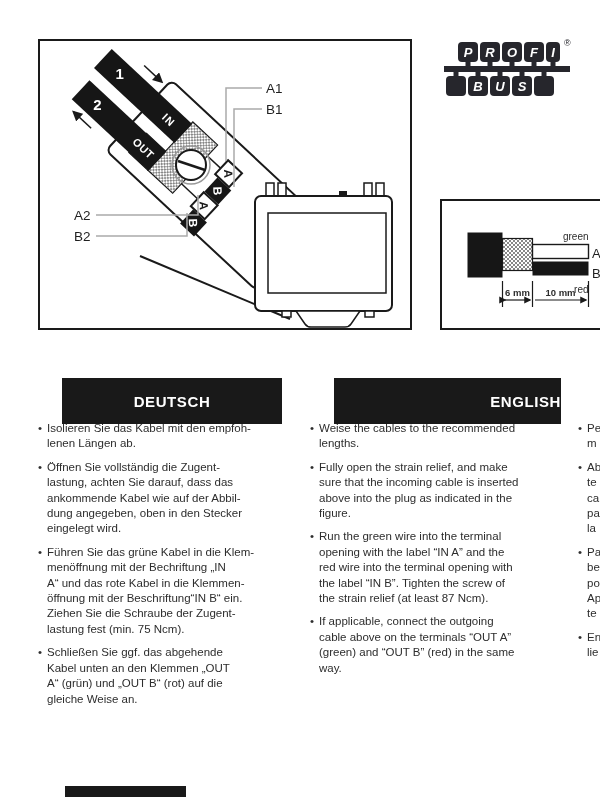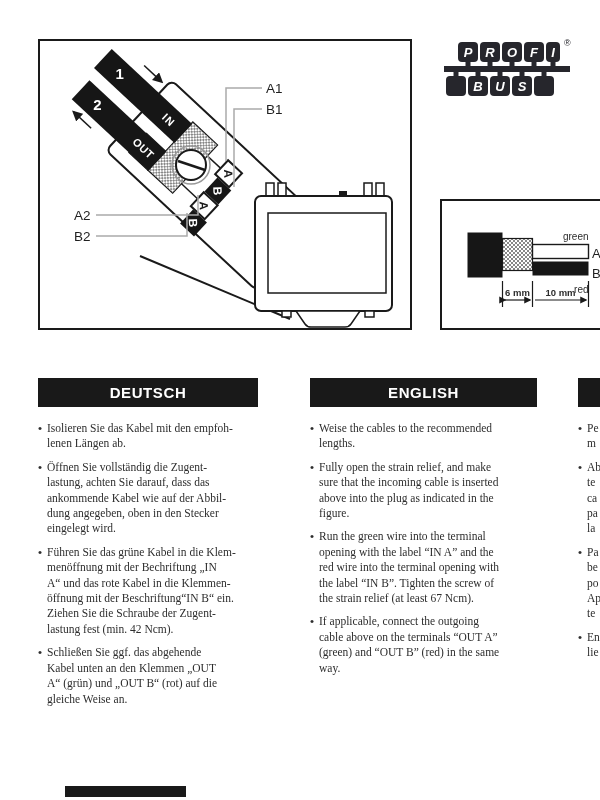--- a/index.html
+++ b/index.html
@@ -3,34 +3,34 @@
 <meta charset="utf-8">
 <style>
   html,body{margin:0;padding:0;background:#fff;}
   #page{position:relative;width:600px;height:800px;background:#ffffff;overflow:hidden;
         font-family:"Liberation Sans",sans-serif;color:#2d2d2d;}
   .dbox{position:absolute;border:2px solid #1a1a1a;background:#fff;box-sizing:border-box;}
   #connector-box{left:38px;top:39px;width:374px;height:291px;}
   #strip-box{left:440px;top:199px;width:178px;height:131px;border:2px solid #1a1a1a;
              position:absolute;box-sizing:border-box;background:#fff;}
   #logo{position:absolute;left:444px;top:34px;}
-  .hdr{position:absolute;top:378px;height:29px;background:#191919;display:flex;
-       align-items:center;justify-content:center;}
+  .hdr{position:absolute;top:378px;height:46px;background:#191919;display:flex;
+       align-items:center;justify-content:center;margin-left:24px;}
   .hdr span{color:#ffffff;font-weight:bold;font-size:15px;letter-spacing:.6px;}
   #hdr-1{left:38px;width:220px;}
-  #hdr-2{left:310px;width:227px;}
+  #hdr-2{left:310px;width:227px;justify-content:flex-end;}
   #hdr-3{left:578px;width:220px;}
   .col{position:absolute;top:421px;}
   #col-1{left:38px;width:258px;}
   #col-2{left:310px;width:258px;}
   #col-3{left:578px;width:60px;}
   .col ul{list-style:none;margin:0;padding:0;}
   .col li{display:flex;margin:0 0 8px 0;}
   .dot{width:9px;flex:none;font-size:11.5px;line-height:15.4px;color:#2d2d2d;}
-  .txt{flex:1;white-space:pre-line;font-size:11.5px;line-height:15.4px;color:#2d2d2d;font-family:Liberation Serif, serif;}
+  .txt{flex:1;white-space:pre-line;font-size:11.5px;line-height:15.4px;color:#2d2d2d;}
   #bottom-sliver{position:absolute;left:65px;top:786px;width:121px;height:11px;background:#191919;}
   svg text{font-family:"Liberation Sans",sans-serif;}
 </style>
 </head>
 <body>
 
 <div id="page">
 
   <div id="connector-box" class="dbox">
     <svg viewBox="0 0 370 287" width="370" height="287">
@@ -207,21 +207,21 @@
 dung angegeben, oben in den Stecker
 eingelegt wird.</span>
         </li>
       <li>
           <span class="dot">•</span>
           <span class="txt">Führen Sie das grüne Kabel in die Klem-
 menöffnung mit der Bechriftung „IN
 A“ und das rote Kabel in die Klemmen-
 öffnung mit der Beschriftung“IN B“ ein.
 Ziehen Sie die Schraube der Zugent-
-lastung fest (min. 42 Ncm).</span>
+lastung fest (min. 75 Ncm).</span>
         </li>
       <li>
           <span class="dot">•</span>
           <span class="txt">Schließen Sie ggf. das abgehende
 Kabel unten an den Klemmen „OUT
 A“ (grün) und „OUT B“ (rot) auf die
 gleiche Weise an.</span>
         </li>
     </ul>
   </div>
@@ -239,21 +239,21 @@
 sure that the incoming cable is inserted
 above into the plug as indicated in the
 figure.</span>
         </li>
       <li>
           <span class="dot">•</span>
           <span class="txt">Run the green wire into the terminal
 opening with the label “IN A” and the
 red wire into the terminal opening with
 the label “IN B”. Tighten the screw of
-the strain relief (at least 67 Ncm).</span>
+the strain relief (at least 87 Ncm).</span>
         </li>
       <li>
           <span class="dot">•</span>
           <span class="txt">If applicable, connect the outgoing
 cable above on the terminals “OUT A”
 (green) and “OUT B” (red) in the same
 way.</span>
         </li>
     </ul>
   </div>

